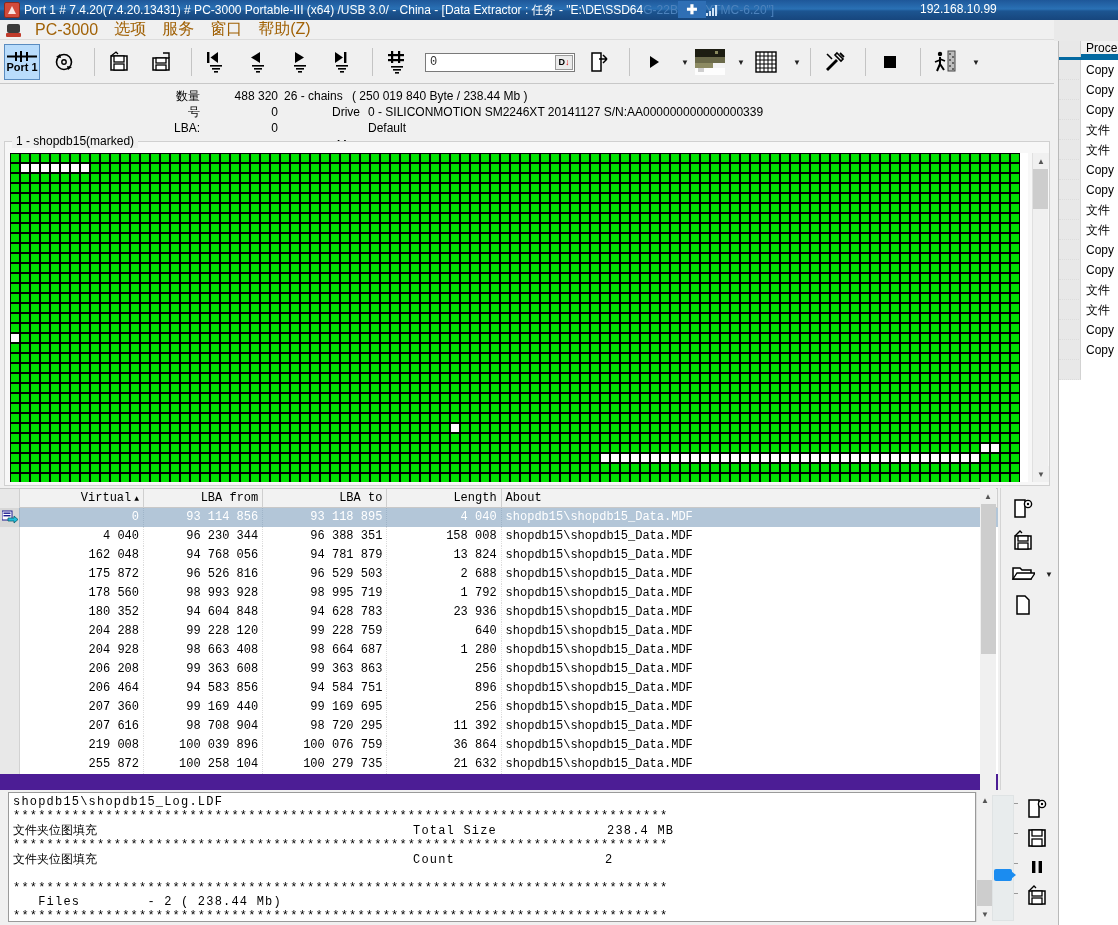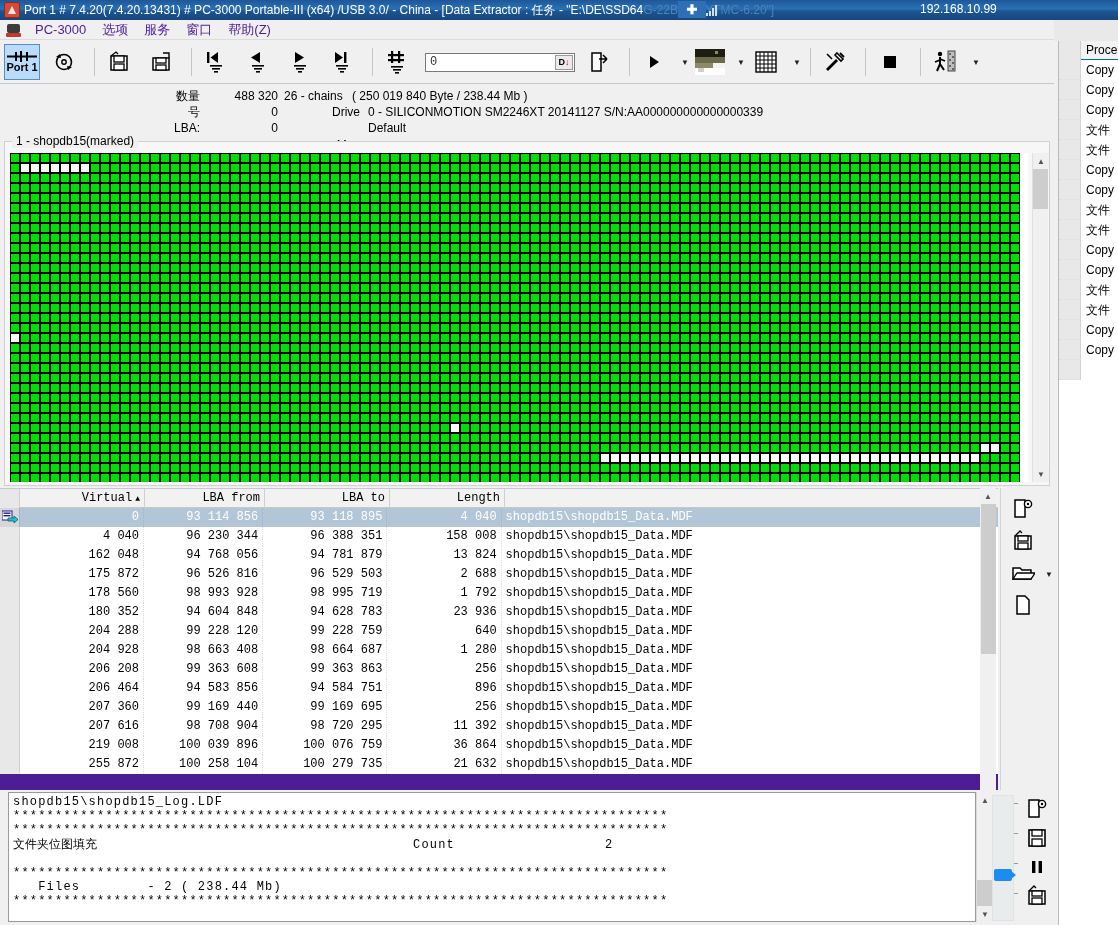--- a/index.html
+++ b/index.html
@@ -73,21 +73,21 @@
   }
   #menubar .mb-icon::before {
     content: ""; position: absolute; left: 1px; top: 2px;
     width: 13px; height: 9px; background: #3b3b3b; border-radius: 2px;
   }
   #menubar .mb-icon::after {
     content: ""; position: absolute; left: 0px; top: 11px;
     width: 15px; height: 4px; background: #c03b2b; border-radius: 1px;
   }
   #menubar .mi {
-    padding: 2px 8px; font-size: 13px; color: #4c1d95; cursor: default;
+    padding: 2px 8px; font-size: 16px; color: #a16207; cursor: default;
   }
 
   
   #toolbar {
     position: absolute; left: 0; top: 41px; width: 1054px; height: 43px;
     background: #f0f0f0;
     border-bottom: 1px solid #c8c8c8;
     display: flex; align-items: center;
     padding-left: 4px;
   }
@@ -289,21 +289,21 @@
   
   #rightpane {
     position: absolute; left: 1058px; top: 41px; width: 60px; height: 884px;
     background: #ffffff;
     border-left: 1px solid #b9b9b9;
     overflow: hidden;
     font-size: 12px;
   }
   #rightpane .rhead {
     height: 19px; display: flex; align-items: center;
-    background: #f2f2f2; border-bottom: 1px solid #0369a1;
+    background: #f2f2f2; border-bottom: 6px solid #0369a1;
   }
   #rightpane .rhead .rg { width: 22px; height: 19px; background: #e8e8e8; border-right: 1px solid #cfcfcf; }
   #rightpane .rhead .rt { padding-left: 5px; white-space: nowrap; overflow: hidden; }
   #rightpane .rrow { height: 20px; display: flex; align-items: center; }
   #rightpane .rrow .rg {
     width: 22px; height: 20px; background: #e8e8e8;
     border-right: 1px solid #d2d2d2; border-bottom: 1px dotted #dcdcdc;
   }
   #rightpane .rrow .rt { padding-left: 5px; white-space: nowrap; overflow: hidden; }
   #rightpane .rtail { height: 20px; }
@@ -600,20 +600,21 @@
 
 <div id="tablepane">
   <div id="thead">
     <div class="th gut"></div>
     <div class="th c-virtual">
       <span>Virtual</span><span class="sortarrow">▲</span>
     </div>
     <div class="th c-from">LBA from</div>
     <div class="th c-to">LBA to</div>
     <div class="th c-len">Length</div>
+    <div class="th c-about">About</div>
   </div>
   <div id="tbody">
       <div class="trow sel">
         <div class="td gut">
           <span class="selicon"><svg width="16" height="14" viewBox="0 0 16 14">
               <rect x="0" y="1" width="10" height="9" fill="#fff" stroke="#1b1b8f" stroke-width="1"></rect>
               <rect x="1.5" y="2.5" width="7" height="1.4" fill="#1b1b8f"></rect>
               <rect x="1.5" y="5" width="7" height="1.4" fill="#1b1b8f"></rect>
               <path d="M6 8 L12 8 L12 6 L16 9.5 L12 13 L12 11 L6 11 Z" fill="#21bddb" stroke="#0a6070" stroke-width="0.8"></path>
             </svg></span>
@@ -763,20 +764,21 @@
   <div class="vtool">
     <svg width="18" height="22" viewBox="0 0 18 22" class="icon">
       <path d="M3 2 L11 2 L15 6 L15 20 L3 20 Z" fill="#fff" stroke="#000" stroke-width="1.5"></path>
     </svg>
   </div>
 </div>
 
 <div id="logpane">
     <div class="lg">shopdb15\shopdb15_Log.LDF</div>
     <div class="lg">******************************************************************************</div>
+    <div class="lg cn"><span>文件夹位图填充</span><span style="display:inline-block;width:316px"></span><span class="lg" style="letter-spacing:1.2px;font-family:'Liberation Mono',monospace">Total Size</span><span style="display:inline-block;width:110px"></span><span class="lg" style="letter-spacing:1.2px;font-family:'Liberation Mono',monospace">238.4 MB</span></div>
     <div class="lg">******************************************************************************</div>
     <div class="lg cn"><span>文件夹位图填充</span><span style="display:inline-block;width:316px"></span><span class="lg" style="letter-spacing:1.2px;font-family:'Liberation Mono',monospace">Count</span><span style="display:inline-block;width:150px"></span><span class="lg" style="letter-spacing:1.2px;font-family:'Liberation Mono',monospace">2</span></div>
     <div class="lg">&nbsp;</div>
     <div class="lg">******************************************************************************</div>
     <div class="lg">   Files        - 2 ( 238.44 Mb)</div>
     <div class="lg">******************************************************************************</div>
   </div>
 
 <div id="logscroll">
   <div class="sb-arrow">▲</div>

